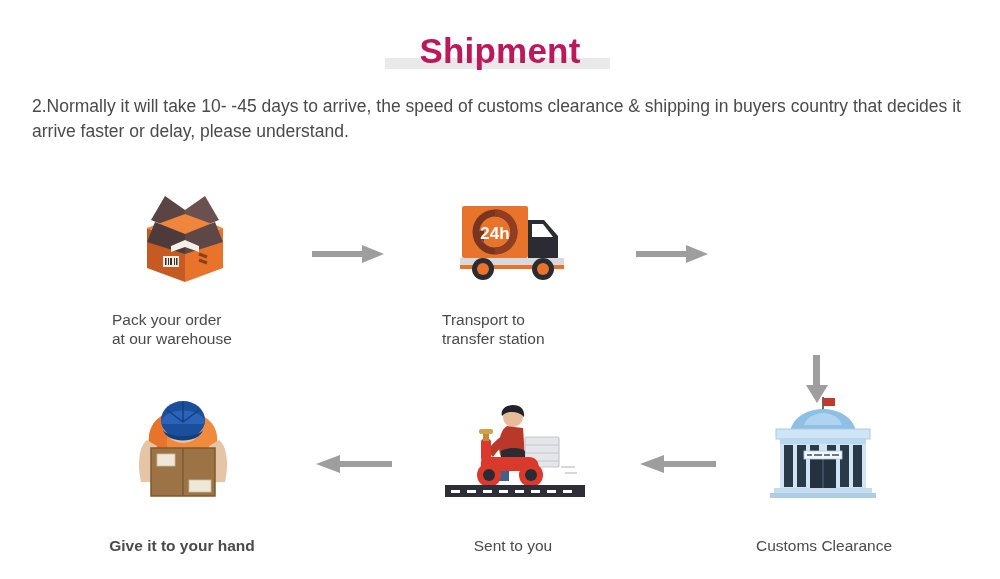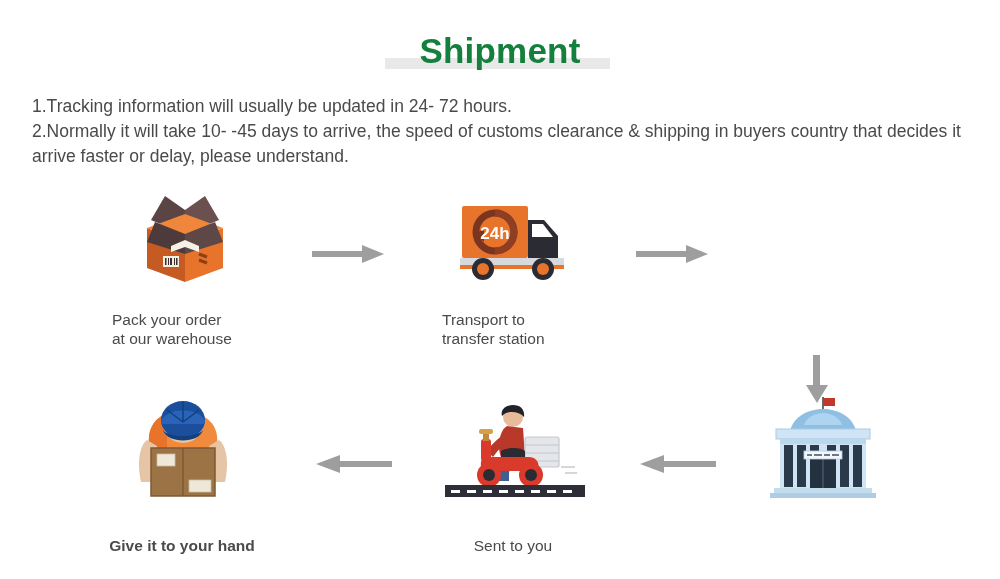--- a/index.html
+++ b/index.html
@@ -37,21 +37,21 @@
     background: #e9e9e9;
   }
   .title-text {
     position: absolute;
     left: 0;
     top: 0;
     width: 1000px;
     text-align: center;
     font-size: 35px;
     font-weight: bold;
-    color: #15803d;
+    color: #be185d;
     letter-spacing: 0.2px;
     line-height: 46px;
   }
 
   
   .intro {
     position: absolute;
     left: 32px;
     top: 94px;
     width: 940px;
@@ -127,21 +127,20 @@
 <body>
 
 <div id="page">
 
   <div class="title-wrap">
     <div class="title-bar"></div>
     <div class="title-text">Shipment</div>
   </div>
 
   <div class="intro">
-    <span class="intro-line">1.Tracking information will usually be updated in 24- 72 hours.</span>
     <span class="intro-line">2.Normally it will take 10- -45 days to arrive, the speed of customs clearance &amp; shipping in buyers country that decides it arrive faster or delay, please understand.</span>
   </div>
 
   <div class="row" id="row-top">
 
     <div class="node" id="node-pack">
       <div class="icon-box">
         <svg width="112" height="100" viewBox="0 0 112 100">
 
           <polygon points="56,44 22,30 36,6 56,20" fill="#5a4444"></polygon>
@@ -320,20 +319,21 @@
 
           <rect x="14" y="93" width="98" height="5" fill="#c3dcee"></rect>
           <rect x="10" y="98" width="106" height="5" fill="#aecde5"></rect>
         </svg>
       </div>
     </div>
   </div>
 
   <div class="bottom-caption" id="cap-hand">Give it to your hand</div>
   <div class="bottom-caption" id="cap-sent">Sent to you</div>
+  <div class="bottom-caption" id="cap-customs">Customs Clearance</div>
 
   <div class="arrow" id="arrow-1">
     <svg width="76" height="28" viewBox="0 0 76 28">
       <rect x="0" y="11" width="54" height="6" fill="#9e9e9e"></rect>
       <polygon points="50,5 72,14 50,23" fill="#9e9e9e"></polygon>
     </svg>
   </div>
 
   <div class="arrow" id="arrow-2">
     <svg width="76" height="28" viewBox="0 0 76 28">

